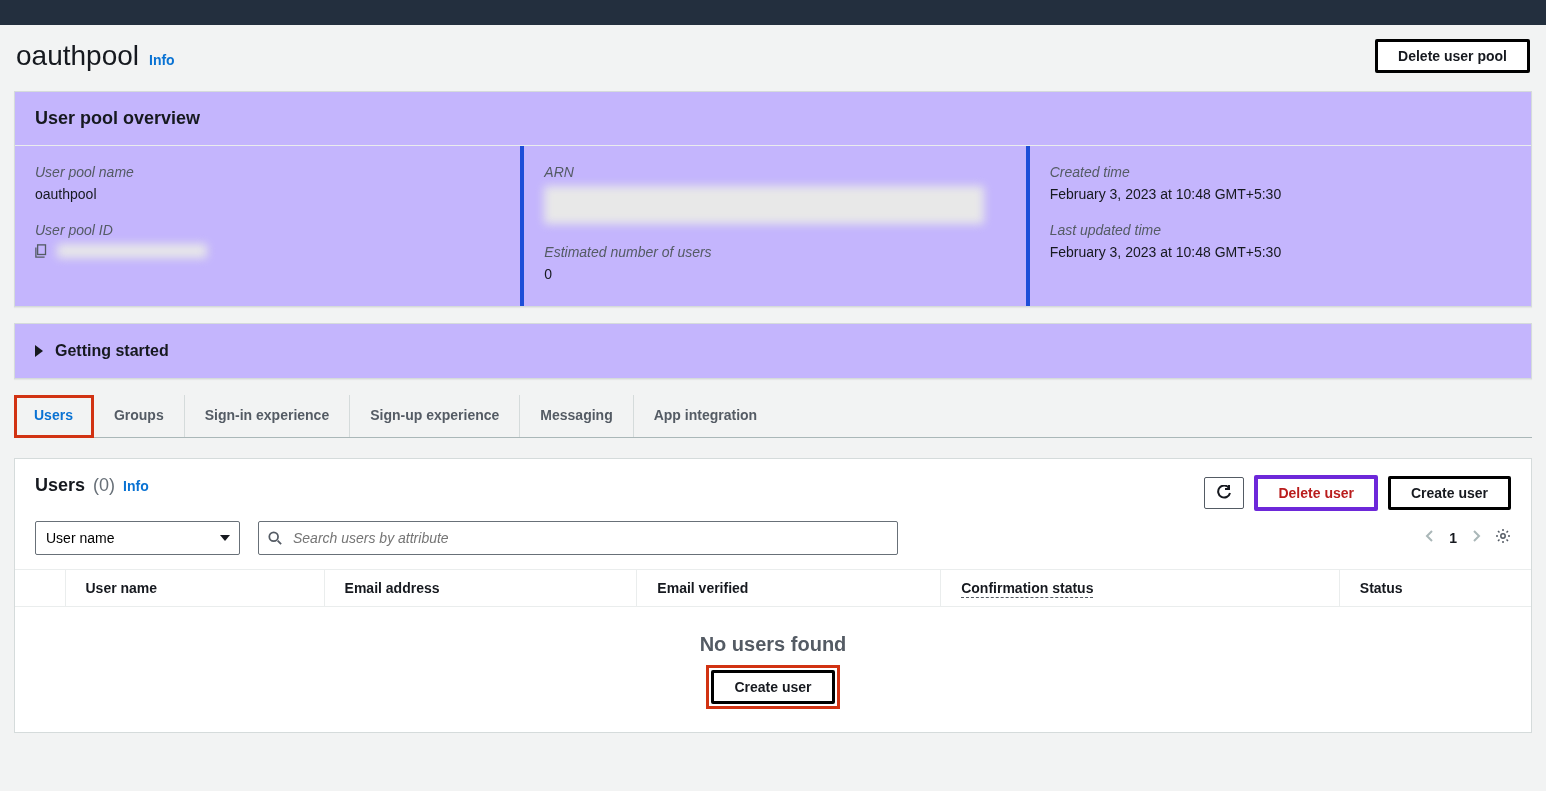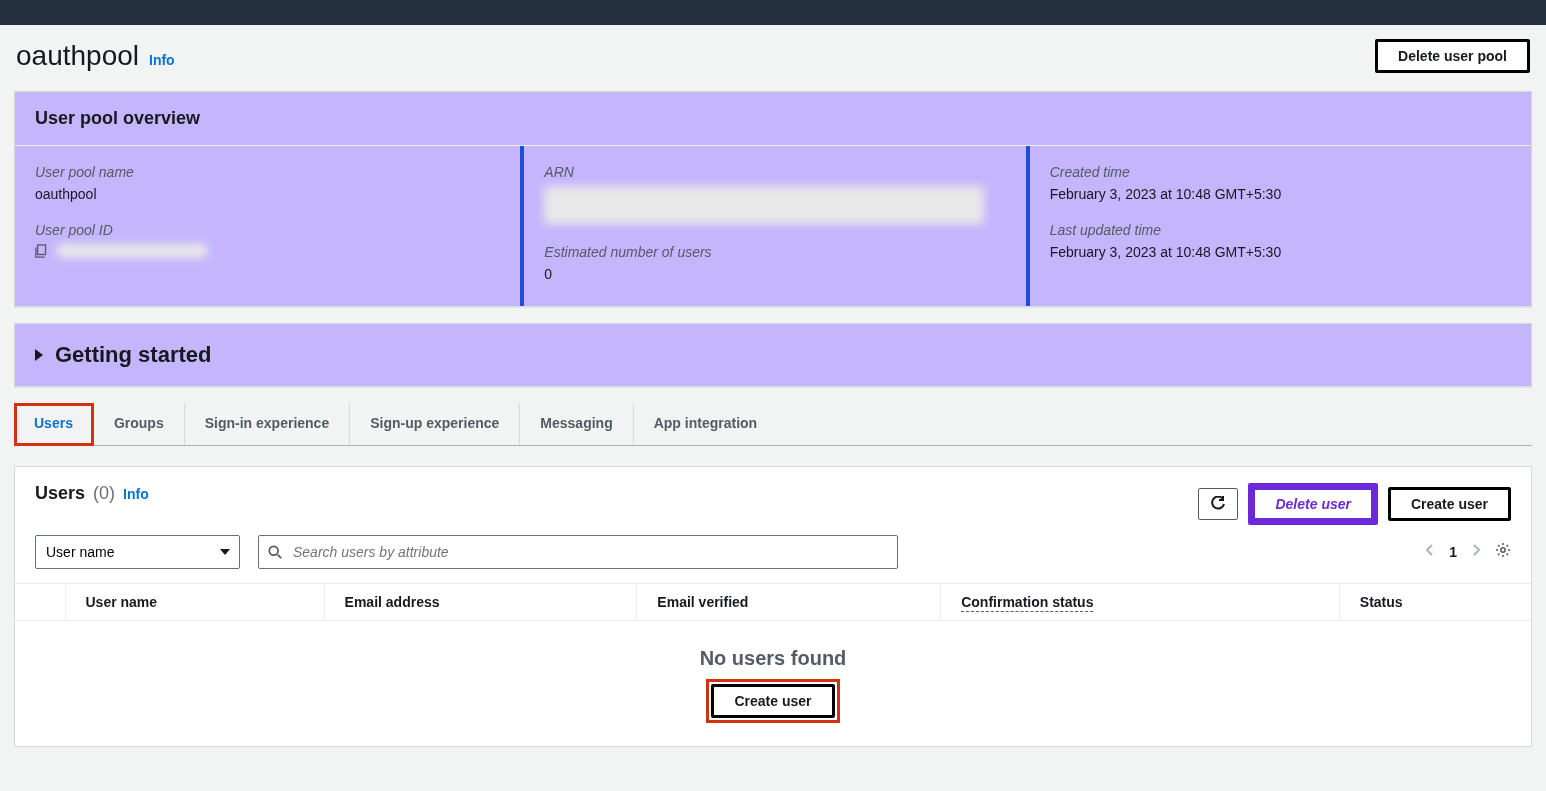--- a/index.html
+++ b/index.html
@@ -3,37 +3,37 @@
 <meta charset="utf-8">
 <style>
 * { box-sizing: border-box; margin: 0; padding: 0; font-family: "Amazon Ember", "Helvetica Neue", Arial, sans-serif; }
 body { background: #f2f3f3; color: #16191f; }
 .topbar { background: #232f3e; height: 25px; }
 .page-header { display: flex; align-items: center; justify-content: space-between; padding: 14px 16px 18px 16px; }
 .page-title-wrap { display: flex; align-items: baseline; gap: 10px; }
 .page-title { font-size: 28px; font-weight: 400; color: #16191f; }
 .info-link { color: #0972d3; font-size: 14px; font-weight: 700; cursor: pointer; }
 .btn { background: #fff; border: 3px solid #000000; border-radius: 2px; padding: 6px 20px; font-size: 14px; font-weight: 700; color: #16191f; cursor: pointer; }
-.btn-disabled { background: #fff; border: 7px solid #6d28d9; color: #6d28d9; cursor: not-allowed; font-style: italic; }
+.btn-disabled { background: #fff; border: 4px solid #6d28d9; color: #b91c1c; cursor: not-allowed; }
 .card { background: #c4b5fd; border: 1px solid #d5dbdb; margin: 0 14px 16px 14px; box-shadow: 0 1px 1px rgba(0,0,0,0.05); }
 .card-header { padding: 16px 20px; border-bottom: 1px solid #eaeded; font-size: 18px; font-weight: 700; }
 .overview-grid { display: grid; grid-template-columns: 1fr 1fr 1fr; }
 .ov-col { padding: 18px 20px 24px 20px; border-left: 4px solid #1d4ed8; }
 .ov-col:first-child { border-left: none; }
 .ov-label { font-size: 14px; color: #545b64; margin-bottom: 6px; font-style: italic; }
 .ov-value { font-size: 14px; color: #16191f; margin-bottom: 20px; }
 .ov-value:last-child { margin-bottom: 0; }
 .copy-row { display: flex; align-items: center; gap: 8px; }
 .copy-icon { width: 14px; height: 14px; flex-shrink: 0; }
 .blurred { filter: blur(5px); background: #e8e8e8; color: #ccc; border-radius: 2px; }
 .arn-blur { width: 440px; height: 38px; }
 .poolid-blur { width: 150px; height: 14px; display: inline-block; }
 .expander { display: flex; align-items: center; gap: 12px; padding: 18px 20px; cursor: pointer; }
 .expander-caret { width: 0; height: 0; border-top: 6px solid transparent; border-bottom: 6px solid transparent; border-left: 8px solid #16191f; }
-.expander-title { font-size: 22px; font-weight: 700; }
+.expander-title { font-size: 16px; font-weight: 700; }
 .tabs-wrap { margin: 0 14px; border-bottom: 1px solid #aab7b8; display: flex; }
 .tab { padding: 12px 20px; font-size: 14px; font-weight: 700; color: #545b64; cursor: pointer; border-right: 1px solid #d5dbdb; }
 .tab:last-child { border-right: none; }
 .tab.active { color: #0972d3; border-bottom: 3px solid #0972d3; margin-bottom: -1px; }
 .tab.highlighted { outline: 3px solid #d13212; outline-offset: -3px; }
 .users-card { background: #fff; border: 1px solid #d5dbdb; margin: 20px 14px; }
 .users-header { display: flex; justify-content: space-between; align-items: flex-start; padding: 16px 20px 10px 20px; }
 .users-title-row { display: flex; align-items: baseline; gap: 8px; }
 .users-title { font-size: 18px; font-weight: 700; }
 .users-count { font-size: 18px; font-weight: 400; color: #687078; }

